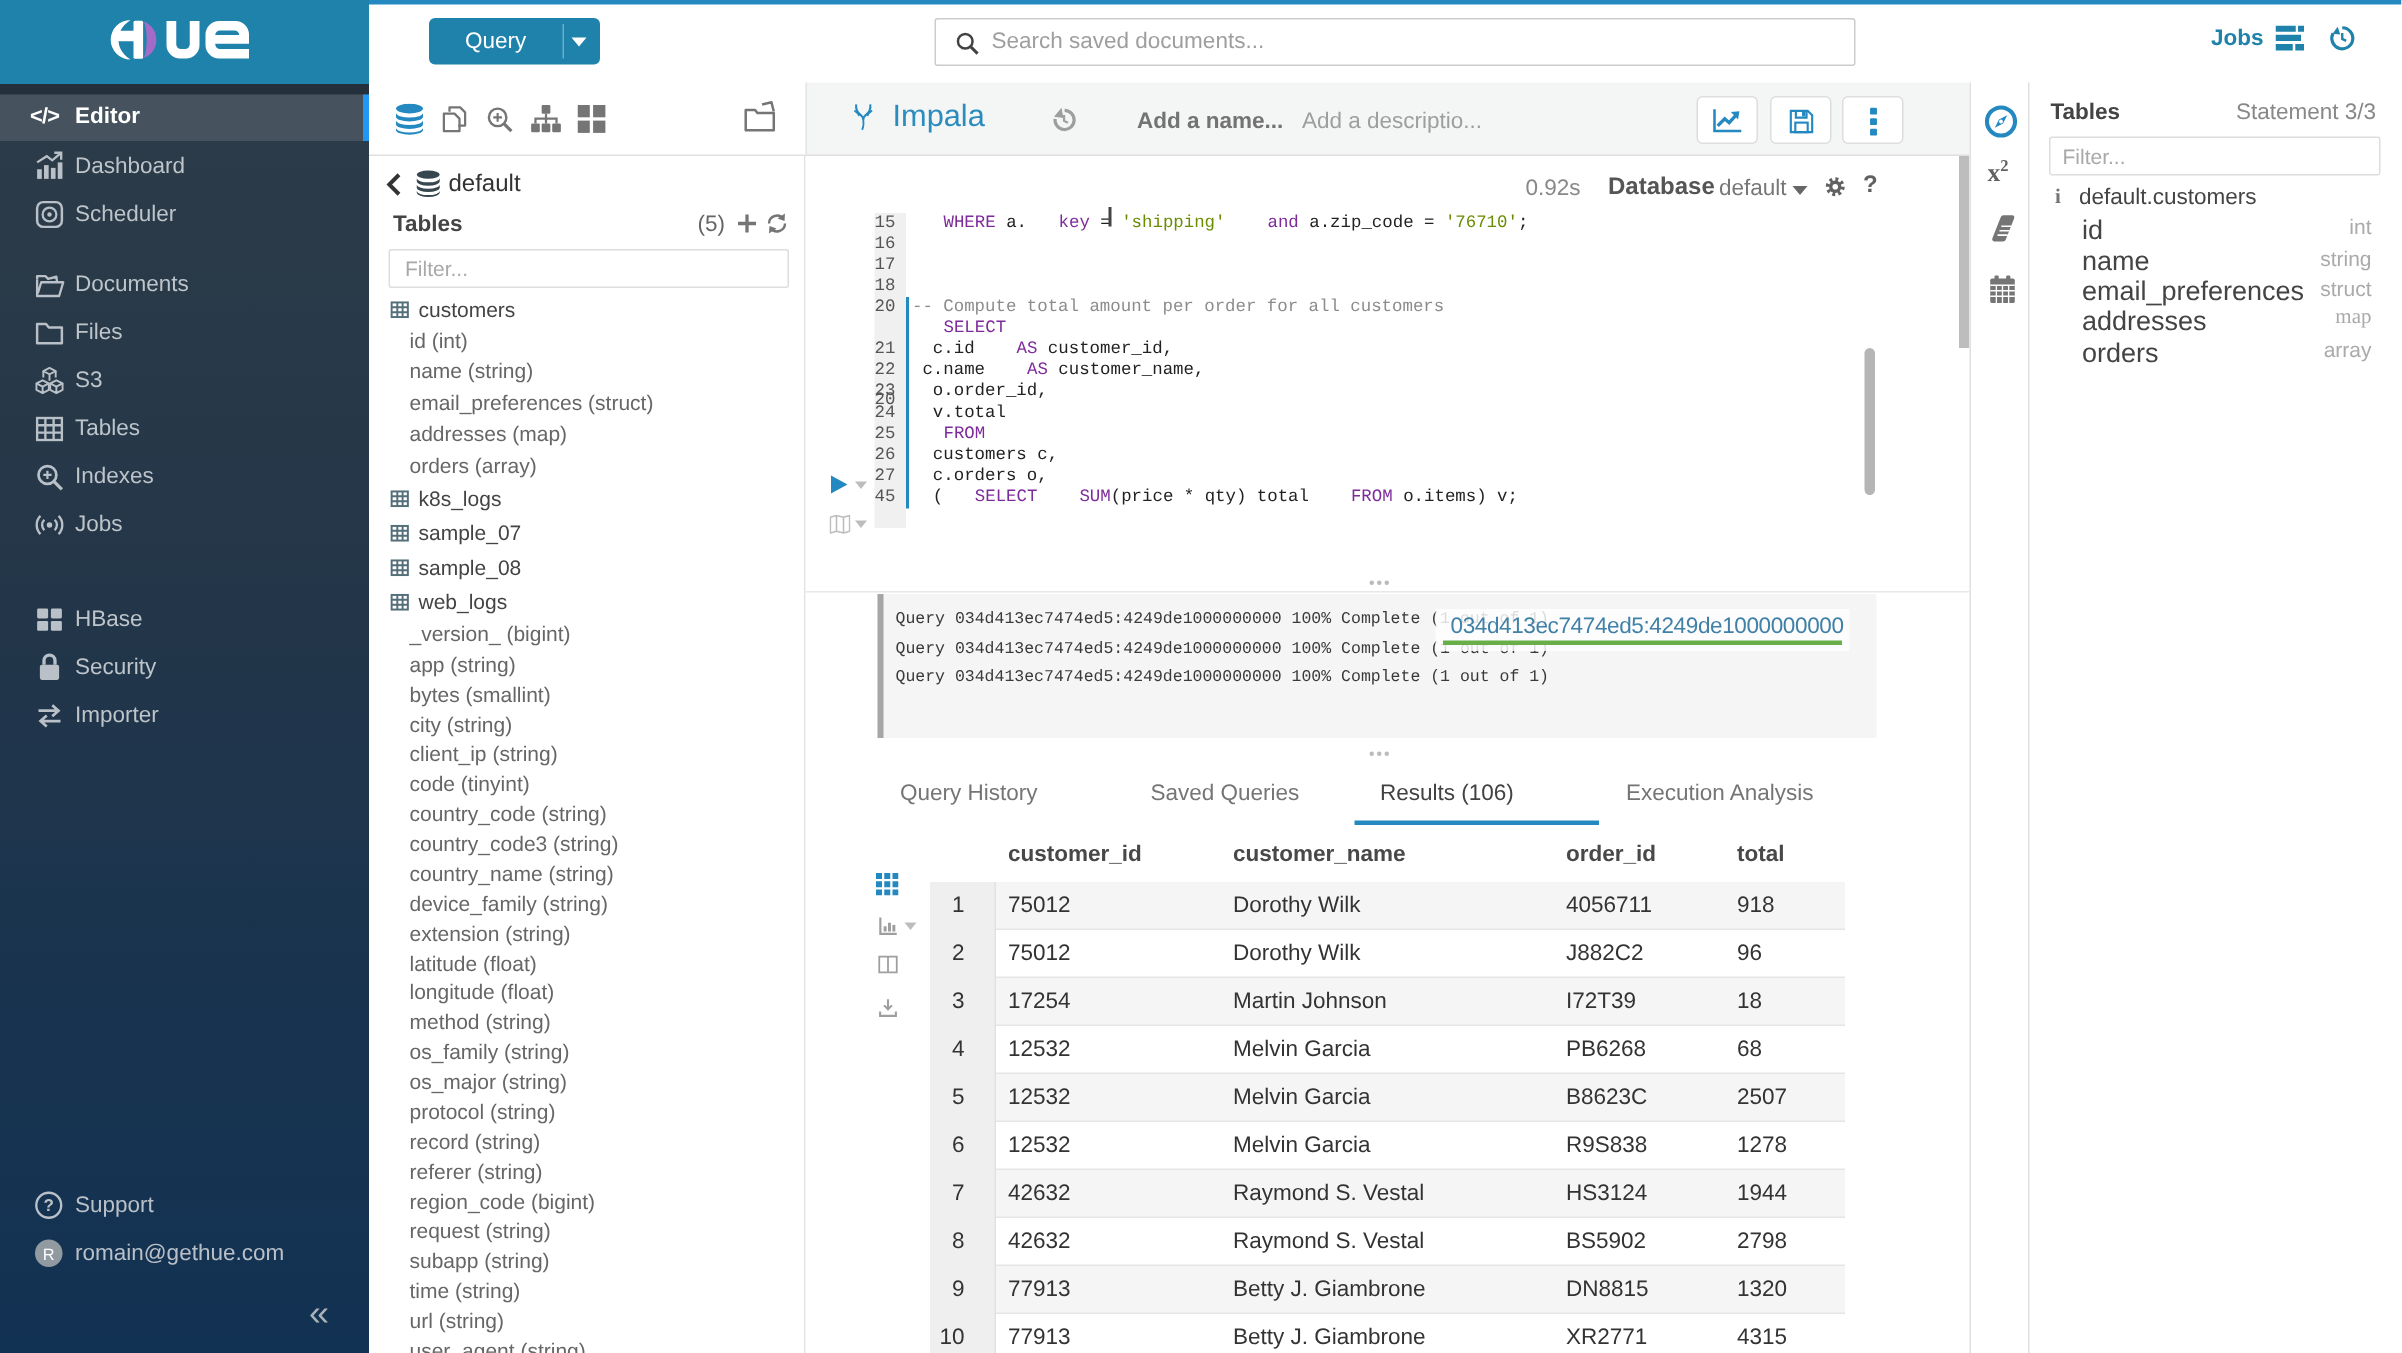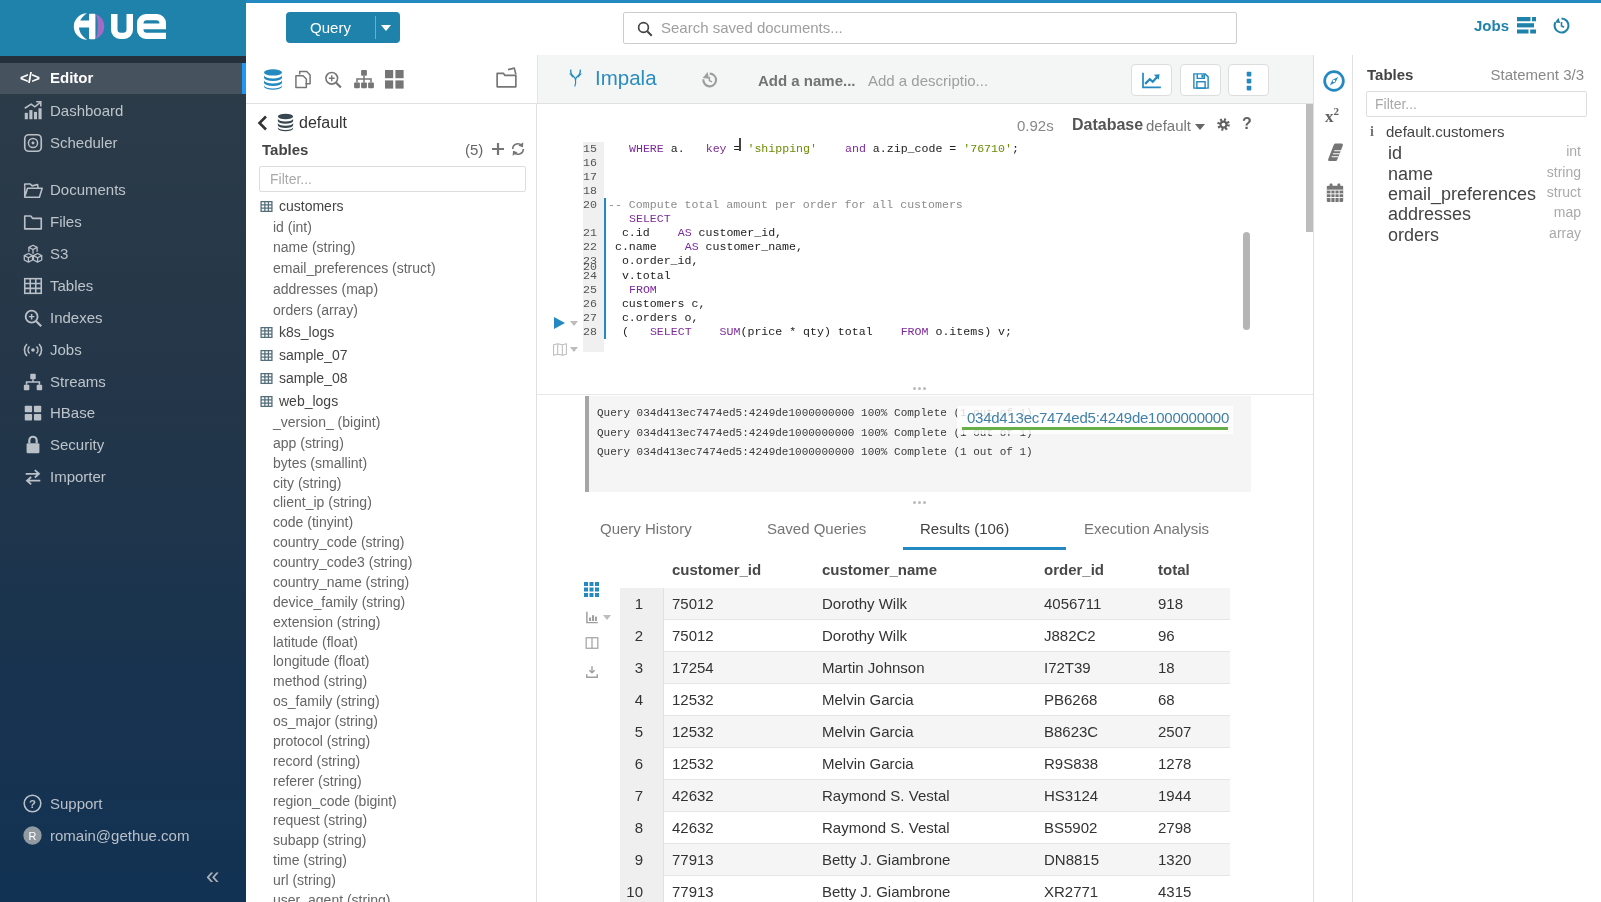--- a/index.html
+++ b/index.html
@@ -156,31 +156,20 @@
 
   <div class="navitem" style="top:334px;">
     <svg class="ic" viewBox="0 0 24 24">
           <circle cx="12" cy="12" r="2" fill="#b9c0c7"></circle>
           <path d="M8.2 8.2 A 5.4 5.4 0 0 0 8.2 15.8 M15.8 8.2 A 5.4 5.4 0 0 1 15.8 15.8" stroke="#b9c0c7" stroke-width="1.7" fill="none"></path>
           <path d="M5.4 5.4 A 9.4 9.4 0 0 0 5.4 18.6 M18.6 5.4 A 9.4 9.4 0 0 1 18.6 18.6" stroke="#b9c0c7" stroke-width="1.7" fill="none"></path>
         </svg>
     <div class="lbl">Jobs</div>
   </div>
 
-  <div class="navitem" style="top:366px;">
-    <svg class="ic" viewBox="0 0 24 24">
-          <g fill="#b9c0c7">
-            <rect x="9" y="3" width="6" height="6" rx="1"></rect>
-            <rect x="2" y="15" width="6" height="6" rx="1"></rect>
-            <rect x="16" y="15" width="6" height="6" rx="1"></rect>
-          </g>
-          <path d="M12 9 L12 12 M5 15 L5 12 L19 12 L19 15" stroke="#b9c0c7" stroke-width="1.7" fill="none"></path>
-        </svg>
-    <div class="lbl">Streams</div>
-  </div>
 
   <div class="navitem" style="top:397px;">
     <svg class="ic" viewBox="0 0 24 24">
           <g fill="#b9c0c7">
             <rect x="3" y="4" width="8" height="7.2" rx="1"></rect>
             <rect x="13" y="4" width="8" height="7.2" rx="1"></rect>
             <rect x="3" y="13" width="8" height="7.2" rx="1"></rect>
             <rect x="13" y="13" width="8" height="7.2" rx="1"></rect>
           </g>
         </svg>
@@ -450,21 +439,21 @@
   <div class="gl" style="top:80px;">18</div>
   <div class="gl" style="top:94px;">20</div>
   <div class="gl" style="top:108px;margin-top:48px;">20</div>
   <div class="gl" style="top:122px;">21</div>
   <div class="gl" style="top:136px;">22</div>
   <div class="gl" style="top:150px;">23</div>
   <div class="gl" style="top:165px;">24</div>
   <div class="gl" style="top:179px;">25</div>
   <div class="gl" style="top:193px;">26</div>
   <div class="gl" style="top:207px;">27</div>
-  <div class="gl" style="top:221px;">28</div>
+  <div class="gl" style="top:221px;">45</div>
   <div class="cl" style="top:38px;"><span class="k">WHERE</span> a.<span class="k">key</span> = <span class="s">'shipping'</span> <span class="k">and</span> a.zip_code = <span class="s">'76710'</span>;</div>
   <div class="cl" style="top:94px;"><span class="c">-- Compute total amount per order for all customers</span></div>
   <div class="cl" style="top:108px;"><span class="k">SELECT</span></div>
   <div class="cl" style="top:122px;">  c.id <span class="k">AS</span> customer_id,</div>
   <div class="cl" style="top:136px;"> c.name <span class="k">AS</span> customer_name,</div>
   <div class="cl" style="top:150px;">  o.order_id,</div>
   <div class="cl" style="top:165px;">  v.total</div>
   <div class="cl" style="top:179px;"><span class="k">FROM</span></div>
   <div class="cl" style="top:193px;">  customers c,</div>
   <div class="cl" style="top:207px;">  c.orders o,</div>
@@ -641,18 +630,18 @@
   <div class="abs" style="left:21px;top:41px;font-size:14px;color:#a9a9a9;">Filter...</div>
   <div class="abs" style="left:16px;top:69px;font-size:14px;font-weight:bold;color:#757575;font-family:'Liberation Serif',serif;">i</div>
   <div class="abs" style="left:32px;top:68px;font-size:15px;color:#444;">default.customers</div>
   <div class="rpname" style="top:88px;">id</div>
       <div class="rptype" style="top:88px;">int</div>
   <div class="rpname" style="top:109px;">name</div>
       <div class="rptype" style="top:109px;">string</div>
   <div class="rpname" style="top:129px;">email_preferences</div>
       <div class="rptype" style="top:129px;">struct</div>
   <div class="rpname" style="top:149px;">addresses</div>
-      <div class="rptype" style="top:149px;">map</div>
+      <div class="rptype" style="top:149px;font-family:Liberation Serif, serif;">map</div>
   <div class="rpname" style="top:170px;">orders</div>
       <div class="rptype" style="top:170px;">array</div>
 </div>
 
 </div>
 
 </body></html>

